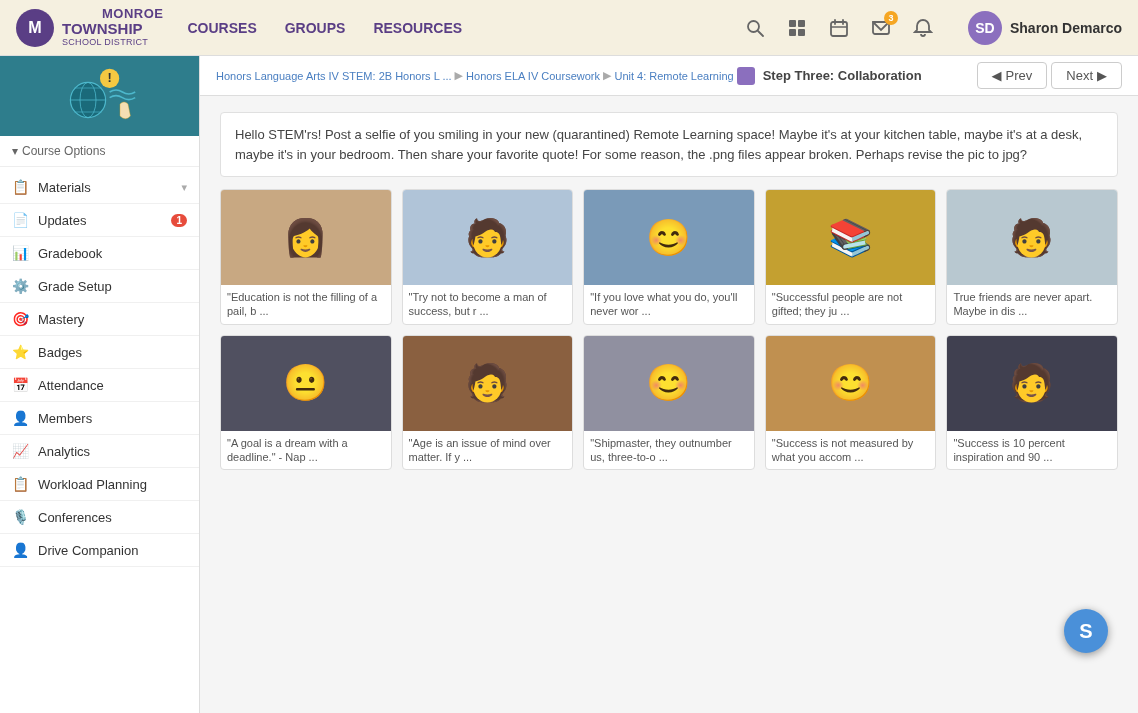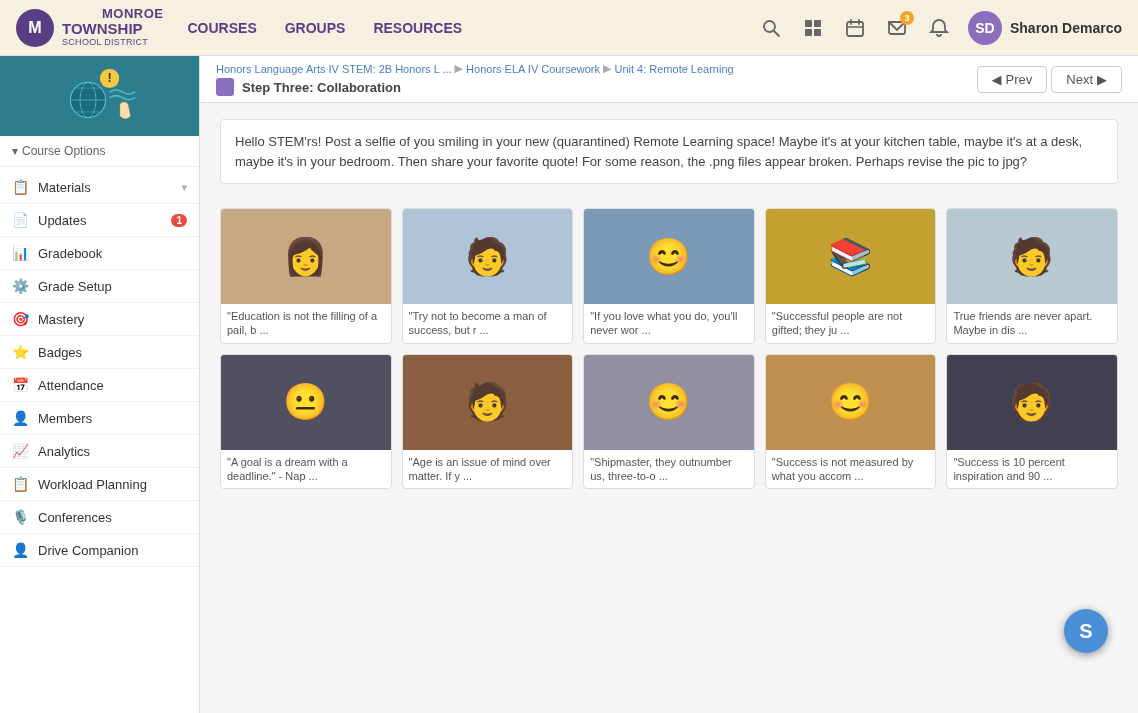--- a/index.html
+++ b/index.html
@@ -115,20 +115,21 @@
       align-items: center;
       justify-content: center;
       font-weight: bold;
     }
 
     .user-info {
       display: flex;
       align-items: center;
       gap: 8px;
       cursor: pointer;
+      margin-left: 16px;
     }
 
     .user-avatar {
       width: 34px;
       height: 34px;
       border-radius: 50%;
       background: #8b6fbe;
       overflow: hidden;
       display: flex;
       align-items: center;
@@ -244,21 +245,21 @@
       padding: 6px 16px;
       border-bottom: 1px solid #ddd;
       display: flex;
       align-items: center;
       justify-content: space-between;
       flex-shrink: 0;
     }
 
     .breadcrumb-left {
       display: flex;
-      flex-direction: column;
+      flex-direction: row;
       gap: 3px;
     }
 
     .breadcrumb-path {
       font-size: 11px;
       color: #666;
       display: flex;
       align-items: center;
       gap: 3px;
     }
@@ -354,21 +355,21 @@
       border-radius: 4px;
       cursor: pointer;
       font-size: 13px;
       color: #444;
     }
 
     .description-text {
       font-size: 13px;
       color: #444;
       line-height: 1.5;
-      margin-bottom: 24px;
+      margin-bottom: 12px;
       background: white;
       padding: 12px 14px;
       border-radius: 4px;
       border: 1px solid #e0e0e0;
     }
 
     
     .photo-grid {
       display: grid;
       grid-template-columns: repeat(5, 1fr);

